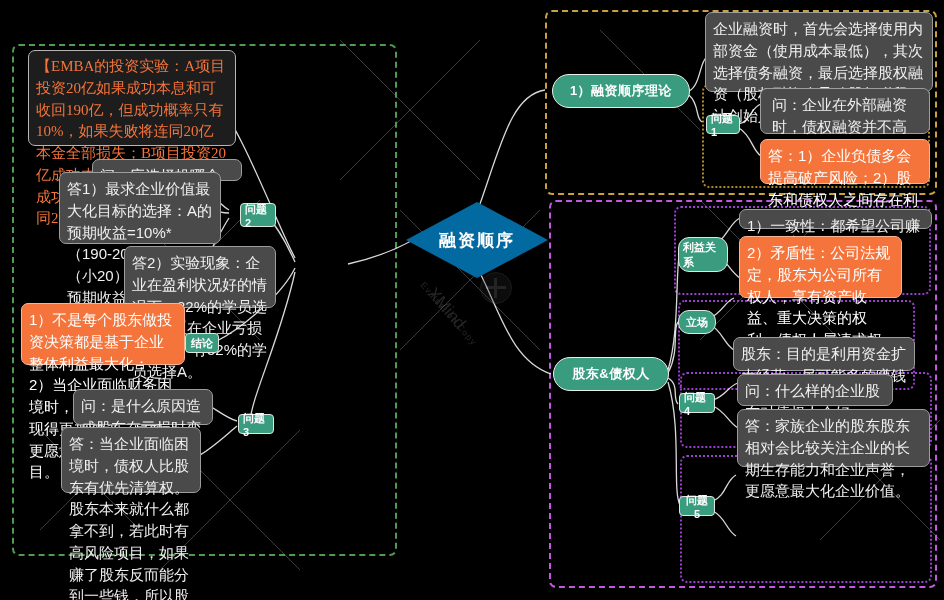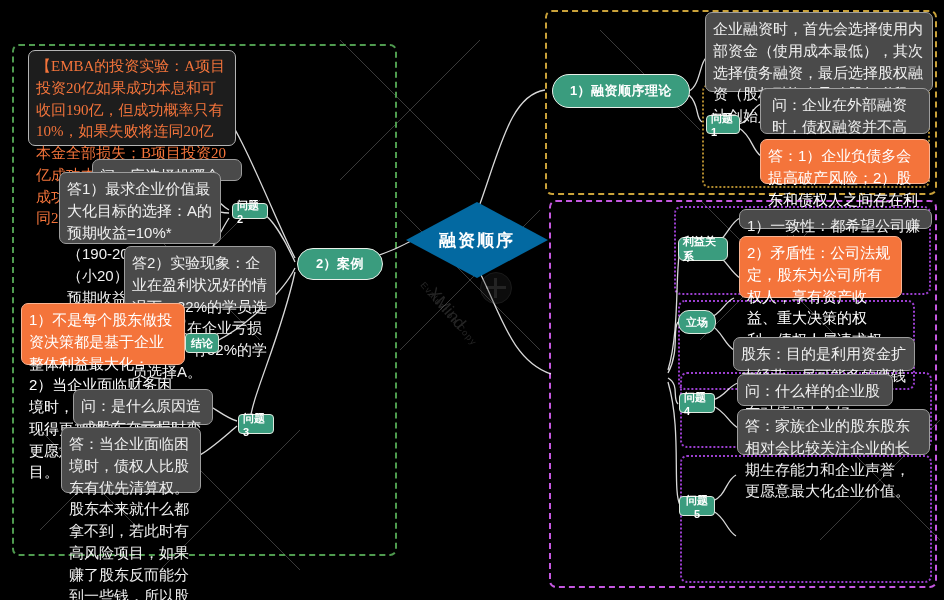--- a/index.html
+++ b/index.html
@@ -158,58 +158,58 @@
   <div class="node pill" style="left:552px;top:74px;width:138px;height:34px;font-size:13px;">1）融资顺序理论</div>
 
   <div class="node box" style="left:705px;top:12px;width:228px;height:80px;">企业融资时，首先会选择使用内部资金（使用成本最低），其次选择债务融资，最后选择股权融资（股权融资会导致股权稀释，让创始人失去对公司的控制权）</div>
 
   <div class="node tag" style="left:706px;top:115px;width:34px;height:19px;">问题1</div>
 
   <div class="node box" style="left:760px;top:88px;width:170px;height:46px;padding-left:11px;">问：企业在外部融资时，债权融资并不高（公司的平均负债率为42%），为什么？</div>
 
   <div class="node box orange" style="left:760px;top:139px;width:170px;height:45px;">答：1）企业负债多会提高破产风险；2）股东和债权人之间存在利益冲突，导致债权人不敢贷款给公司。</div>
 
-  <div class="node pill" style="left:297px;top:248px;width:86px;height:32px;font-size:13px;">2）案例</div>
 
   <div class="node box darkorange" style="left:28px;top:50px;width:208px;height:96px;font-family:Liberation Serif, serif;">【EMBA的投资实验：A项目投资20亿如果成功本息和可收回190亿，但成功概率只有10%，如果失败将连同20亿本金全部损失；B项目投资20亿成功本息和可收回24亿，成功概率为90%，失败将连同20亿本金全部损失。】</div>
 
-  <div class="node tag" style="left:232px;top:203px;width:36px;height:16px;">问题2</div>
+  <div class="node tag" style="left:240px;top:203px;width:36px;height:24px;">问题2</div>
 
   <div class="node box" style="left:92px;top:159px;width:150px;height:22px;">问：应选择投哪个项目？</div>
 
   <div class="node box" style="left:59px;top:172px;width:162px;height:72px;">答1）最求企业价值最大化目标的选择：A的预期收益=10%*（190-20）+90%*（小20）=-1亿；B的预期收益=90%*（24-20）+10%*（-20）=1.6亿，应选B。</div>
 
   <div class="node box" style="left:124px;top:246px;width:152px;height:62px;">答2）实验现象：企业在盈利状况好的情况下，32%的学员选择A，但在企业亏损的情况下有52%的学员选择A。</div>
 
   <div class="node tag" style="left:185px;top:333px;width:34px;height:20px;">结论</div>
 
   <div class="node box orange" style="left:21px;top:303px;width:164px;height:62px;white-space:pre-line;">1）不是每个股东做投资决策都是基于企业整体利益最大化；
 2）当企业面临财务困境时，股东投资会表现得更加激进，反而更愿意投资高风险项目。</div>
 
   <div class="node tag" style="left:238px;top:414px;width:36px;height:20px;">问题3</div>
 
   <div class="node box" style="left:61px;top:389px;width:140px;height:36px;margin-left:12px;">问：是什么原因造成股东在亏损时变得更加激进？</div>
 
   <div class="node box" style="left:61px;top:427px;width:140px;height:66px;">答：当企业面临困境时，债权人比股东有优先清算权。股东本来就什么都拿不到，若此时有高风险项目，如果赚了股东反而能分到一些钱，所以股东愿意放手一搏。</div>
 
-
-  <div class="node tag" style="left:678px;top:237px;width:50px;height:24px;border-radius:6px;">利益关系</div>
+  <div class="node pill" style="left:553px;top:357px;width:116px;height:34px;font-size:13px;">股东&amp;债权人</div>
+
+  <div class="node tag" style="left:678px;top:237px;width:50px;height:35px;border-radius:11px;">利益关系</div>
 
   <div class="node box" style="left:739px;top:209px;width:193px;height:20px;">1）一致性：都希望公司赚更多钱</div>
 
   <div class="node box orange" style="left:739px;top:236px;width:163px;height:62px;padding-left:7px;">2）矛盾性：公司法规定，股东为公司所有权人，享有资产收益、重大决策的权利；债权人属请求权人，只拥有按合同收取利息的权利。</div>
 
   <div class="node tag" style="left:678px;top:310px;width:38px;height:24px;border-radius:11px;">立场</div>
 
 
   <div class="node box" style="left:733px;top:337px;width:182px;height:34px;">股东：目的是利用资金扩大经营，尽可能多的赚钱</div>
 
   <div class="node tag" style="left:679px;top:393px;width:36px;height:20px;">问题4</div>
 
   <div class="node box" style="left:737px;top:374px;width:156px;height:32px;">问：什么样的企业股东对债权人会好一些？</div>
 
-  <div class="node box" style="left:737px;top:409px;width:193px;height:46px;padding-left:7px;">答：家族企业的股东股东相对会比较关注企业的长期生存能力和企业声誉，更愿意最大化企业价值。</div>
+  <div class="node box" style="left:737px;top:409px;width:193px;height:58px;padding-left:7px;">答：家族企业的股东股东相对会比较关注企业的长期生存能力和企业声誉，更愿意最大化企业价值。</div>
 
   <div class="node tag" style="left:679px;top:496px;width:36px;height:20px;text-align:center;">问题5</div>
 
 
 
 </div>
 
 </body></html>

